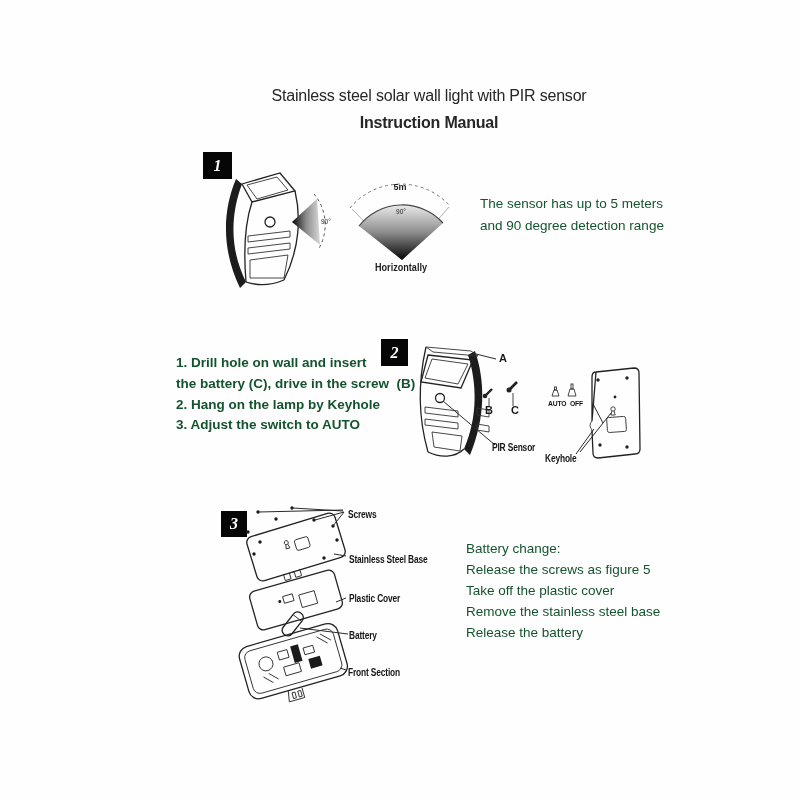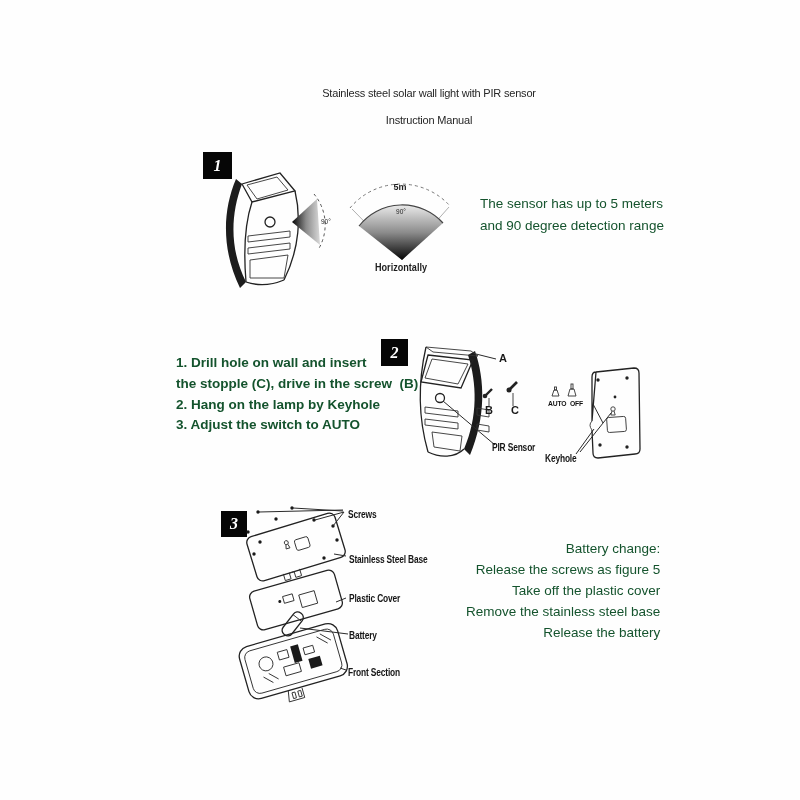--- a/index.html
+++ b/index.html
@@ -1,20 +1,20 @@
 <!DOCTYPE html>
 <html><head>
 <meta charset="utf-8">
 <style>
   html,body{margin:0;padding:0;background:#ffffff;}
   .stage{position:relative;width:800px;height:800px;background:#fefefe;overflow:hidden;
          font-family:"Liberation Sans",sans-serif;color:#2b2b2b;}
   .abs{position:absolute;}
   .title-wrap{left:129px;top:0;width:600px;text-align:center;}
-  .title-line{position:absolute;left:0;width:600px;font-size:11px;letter-spacing:-0.2px;color:#262626;}
+  .title-line{position:absolute;left:0;width:600px;font-size:16px;letter-spacing:-0.2px;color:#262626;}
   .badge{width:29px;height:27px;background:#060606;color:#fff;display:flex;align-items:center;justify-content:center;
          font-family:"Liberation Serif",serif;font-style:italic;font-weight:bold;font-size:16px;}
   .bodytext .line{white-space:pre;font-size:13.5px;color:#14532d;}
   .s1text .line{line-height:21.5px;}
   .s2text .line{line-height:20.8px;font-weight:bold;}
   .s3text .line{line-height:21px;}
   .dlabel{font-weight:bold;font-size:10.5px;color:#161616;letter-spacing:-0.2px;
           transform:scaleX(0.8);transform-origin:left top;white-space:pre;}
   .plabel{font-weight:600;font-size:11px;color:#1a1a1a;}
   .switch-label{font-weight:bold;font-size:7.5px;color:#111;letter-spacing:-0.2px;transform:scaleX(0.9);transform-origin:left top;}
@@ -24,21 +24,21 @@
   svg .thin{stroke:#333;stroke-width:0.9;fill:none;}
   svg .leader{stroke:#2a2a2a;stroke-width:1;fill:none;}
 </style>
 </head>
 <body>
 
 <div class="stage">
 
   <div class="abs title-wrap">
     <div class="title-line" style="top:87px;">Stainless steel solar wall light with PIR sensor</div>
-    <div class="title-line" style="top:114px;">Instruction Manual</div>
+    <div class="title-line" style="top:114px;font-weight:bold;">Instruction Manual</div>
   </div>
 
   <div class="abs badge" style="left:203px;top:152px;">1</div>
 
   <svg class="abs" style="left:212px;top:166px;" width="132" height="128" viewBox="0 0 132 128">
     <defs>
       <linearGradient id="coneGrad" x1="0" y1="0" x2="1" y2="0">
         <stop offset="0" stop-color="#050505"></stop>
           <stop offset="0.5" stop-color="#8a8a8a"></stop>
           <stop offset="1" stop-color="#d9d9d9"></stop>
@@ -78,21 +78,21 @@
 
   <div class="abs bodytext s1text" style="left:480px;top:193px;">
     <div class="line">The sensor has up to 5 meters</div>
     <div class="line">and 90 degree detection range</div>
   </div>
 
   <div class="abs badge" style="left:381px;top:339px;width:27px;">2</div>
 
   <div class="abs bodytext s2text" style="left:176px;top:353px;">
     <div class="line">1. Drill hole on wall and insert</div>
-    <div class="line">the stopple (C), drive in the screw  (B)</div>
+    <div class="line">the battery (C), drive in the screw  (B)</div>
     <div class="line">2. Hang on the lamp by Keyhole</div>
     <div class="line">3. Adjust the switch to AUTO</div>
   </div>
 
   <svg class="abs" style="left:410px;top:337px;" width="255" height="135" viewBox="0 0 255 135">
 
     <path d="M65,14 C75,43 76,80 60,118 L54,112 C68,80 67,46 58,18 Z" fill="#1c1c1c"></path>
     <polygon class="thin" points="16,10 61,14 68,19 23,15" fill="#fff"></polygon>
     <path class="ln" d="M16,10 C8,45 8,80 18,115"></path>
     <path class="ln" d="M18,115 C30,121 45,121 54,112"></path>
@@ -214,21 +214,21 @@
     </g>
     <path class="leader" d="M104,170 L110,172"></path>
   </svg>
 
   <div class="abs dlabel" style="left:348px;top:508px;">Screws</div>
   <div class="abs dlabel" style="left:349px;top:553px;">Stainless Steel Base</div>
   <div class="abs dlabel" style="left:349px;top:592px;">Plastic Cover</div>
   <div class="abs dlabel" style="left:349px;top:629px;">Battery</div>
   <div class="abs dlabel" style="left:348px;top:666px;">Front Section</div>
 
-  <div class="abs bodytext s3text" style="left:466px;top:538px;text-align:right;">
+  <div class="abs bodytext s3text" style="left:466px;top:538px;">
     <div class="line">Battery change:</div>
     <div class="line">Release the screws as figure 5</div>
     <div class="line">Take off the plastic cover</div>
     <div class="line">Remove the stainless steel base</div>
     <div class="line">Release the battery</div>
   </div>
 
 </div>
 
 </body></html>

